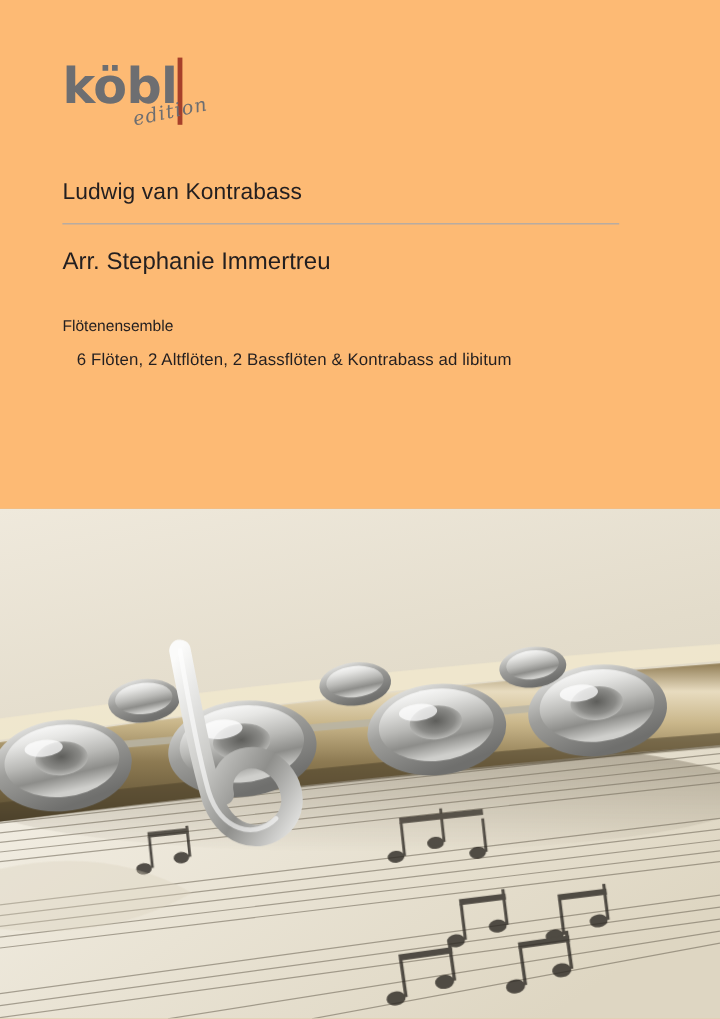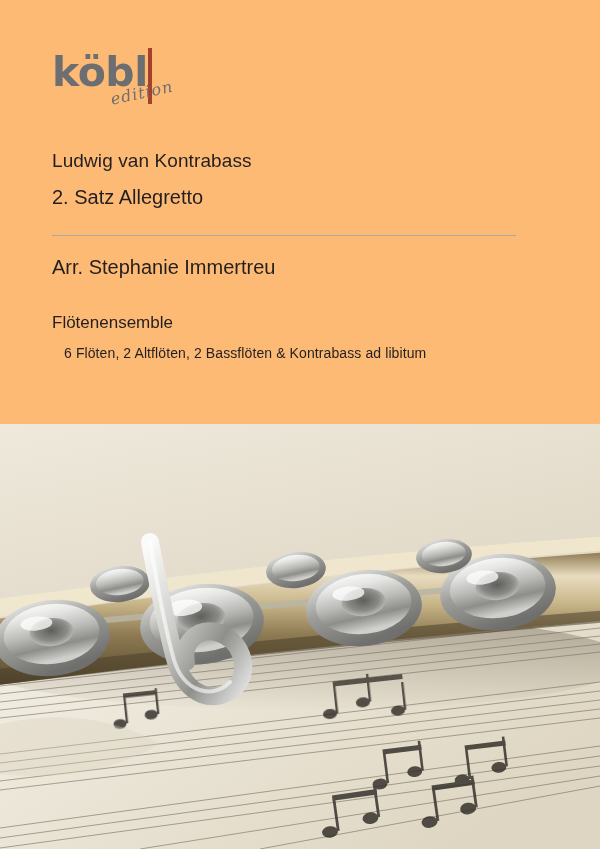--- a/index.html
+++ b/index.html
@@ -98,21 +98,21 @@
     background: #a7a9ac;
     margin: 0 0 20px 0;
   }
   .arranger {
     font-size: 20px;
     font-weight: 300;
     color: #231f20;
     margin: 0 0 34px 0;
   }
   .ensemble {
-    font-size: 17px;
+    font-size: 13px;
     font-weight: 300;
     color: #231f20;
     margin: 0 0 6px 0;
   }
   .instrumentation {
     font-size: 14px;
     font-weight: 300;
     color: #231f20;
     margin: 12px;
     letter-spacing: 0.1px;
@@ -140,21 +140,20 @@
 <div class="page">
 
   <div class="logo-block">
     <div class="logo-word">köbl</div>
     <div class="logo-bar"></div>
     <div class="logo-sub">edition</div>
   </div>
 
   <div class="title-block">
     <p class="composer">Ludwig van Kontrabass</p>
-    <p class="movement">2. Satz Allegretto</p>
     <div class="rule"></div>
     <p class="arranger">Arr. Stephanie Immertreu</p>
     <p class="ensemble">Flötenensemble</p>
     <p class="instrumentation">6 Flöten, 2 Altflöten, 2 Bassflöten &amp; Kontrabass ad libitum</p>
   </div>
 
   <div class="cover-photo">
     <svg class="photo-svg" viewBox="0 0 600 425" preserveAspectRatio="none">
       <defs>
         <linearGradient id="paperG" x1="0" y1="0" x2="0.3" y2="1">

